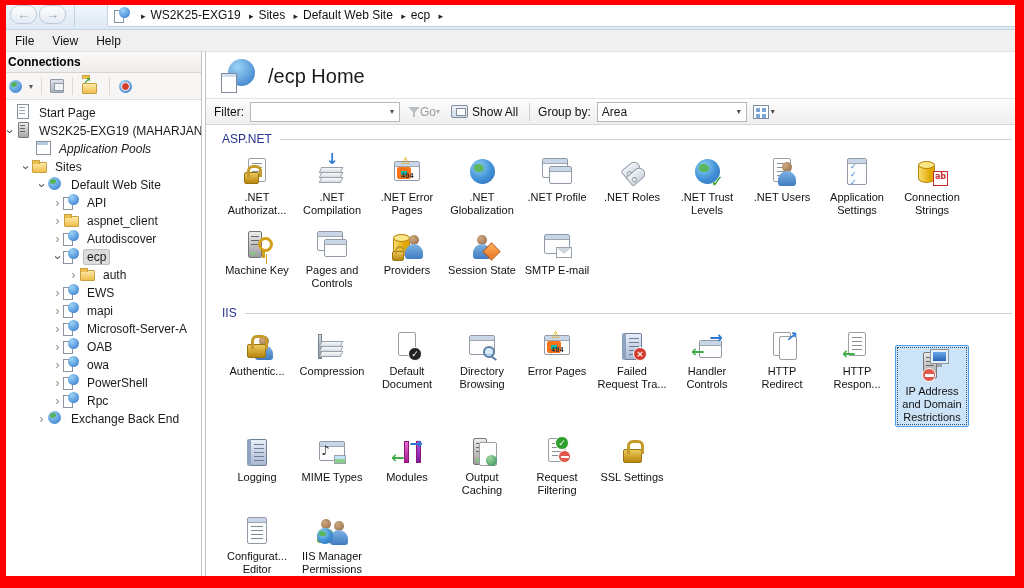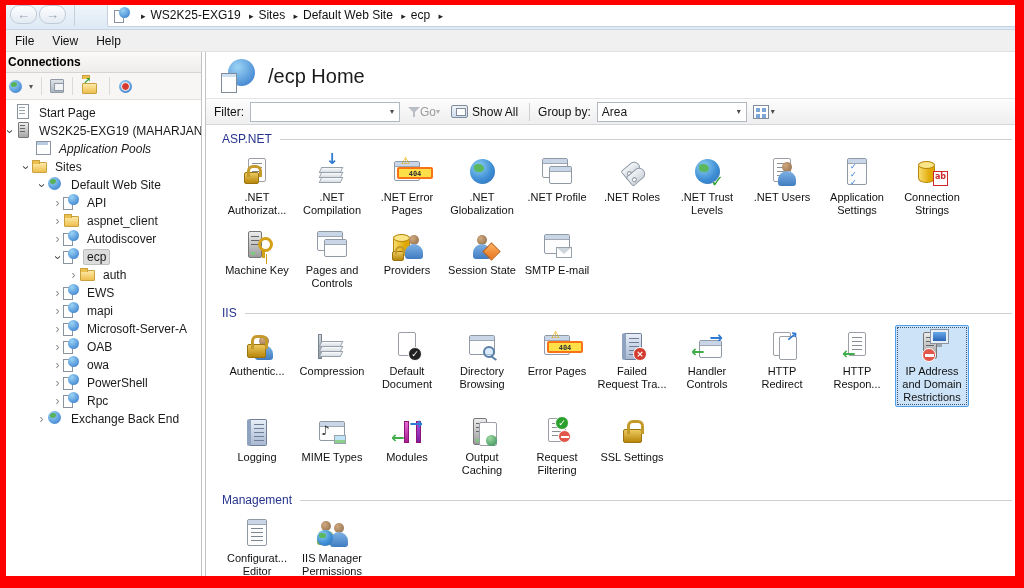--- a/index.html
+++ b/index.html
@@ -93,21 +93,21 @@
   .viewsbtn .dd{font-size:8px;color:#4a4a4a;}
 
   
   .content{flex:1;padding:2px 10px 0 12px;overflow:hidden;}
   .grp{margin-bottom:2px;}
   .grp-hd{display:flex;align-items:center;gap:8px;padding:5px 2px 3px 4px;}
   .grp-label{color:var(--grp,#26338f);}
   .rule{flex:1;height:1px;background:#cfcfcf;}
   .tiles{display:flex;flex-wrap:wrap;width:756px;padding:2px 0 2px 2px;}
   .tile{width:74px;margin:0 1px 4px 0;padding:3px 1px 2px 1px;text-align:center;border:1px solid transparent;border-radius:2px;}
-  .tile.sel{background:var(--selbg,#cde4f8);border-color:var(--selbd,#4f9ee8);outline:1px dotted #35567a;outline-offset:-3px;}
+  .tile.sel{background:var(--selbg,#cde4f8);border-color:var(--selbd,#4f9ee8);outline:1px dotted #35567a;outline-offset:-3px;margin-top:20px;}
   .tname{display:block;font-size:11px;line-height:13px;margin-top:2px;color:#111;}
 
   
   .ico{position:relative;display:block;width:34px;height:34px;margin:0 auto;}
   .ico i{position:absolute;display:block;font-style:normal;}
   .pg{left:8px;top:3px;width:18px;height:24px;background:#fff;border:1px solid #9aa0a6;border-radius:2px;}
   .pg.lines::before{content:"";position:absolute;left:3px;top:4px;width:10px;height:1px;background:#8a8f94;box-shadow:0 4px 0 #8a8f94,0 8px 0 #8a8f94,0 12px 0 #8a8f94;}
   .pg.off{left:14px;top:7px;}
   .win{left:4px;top:6px;width:26px;height:20px;background:#fdfdfd;border:1px solid #8f9aa6;border-radius:2px;}
   .win::before{content:"";position:absolute;left:0;top:0;right:0;height:4px;background:#c8d6e8;border-bottom:1px solid #9fa8b2;}
@@ -154,21 +154,21 @@
   .mag::after{content:"";position:absolute;right:-4px;bottom:-3px;width:7px;height:2px;background:#5a7ea6;transform:rotate(35deg);}
   .env{right:2px;bottom:4px;width:16px;height:11px;background:#fff;border:1px solid #98a2ac;}
   .env::before{content:"";position:absolute;left:0px;top:0;border-left:7px solid transparent;border-right:7px solid transparent;border-top:6px solid #cfd6de;}
   .dia{right:1px;bottom:4px;width:13px;height:13px;background:linear-gradient(135deg,#ffb25e,#e8731d);border:1px solid #c55f12;transform:rotate(45deg);}
   .key{left:16px;top:9px;width:14px;height:20px;}
   .key::before{content:"";position:absolute;top:0;left:2px;width:9px;height:9px;border:3px solid #d4a017;border-radius:50%;}
   .key::after{content:"";position:absolute;left:6px;top:12px;width:3px;height:9px;background:#d4a017;box-shadow:3px 4px 0 -1px #d4a017,3px 7px 0 -1px #d4a017;}
   .pic{right:3px;bottom:5px;width:12px;height:9px;background:linear-gradient(#bfe3f7 50%,#8ccf8a 50%);border:1px solid #98a2ac;}
   .glbdot{right:2px;bottom:3px;width:11px;height:11px;border-radius:50%;background:radial-gradient(circle at 35% 30%,#9fd89f,#2e8b57);}
   .chkl{left:10px;top:8px;font:bold 8px/8px "DejaVu Sans",sans-serif;color:#2f7ad4;letter-spacing:1px;}
-  .b404{left:7px;top:12px;width:36px;height:12px;background:#fde047;border:2px solid #f97316;color:#333;
+  .b404{left:7px;top:12px;width:14px;height:12px;background:#14b8a6;border:4px solid #f97316;color:#333;
         font:bold 7px/11px "DejaVu Sans Mono",monospace;text-align:center;border-radius:2px;}
   .warnsm{left:11px;top:1px;color:#e6a700;font:bold 10px/10px "DejaVu Sans",sans-serif;}
   .bab{right:1px;bottom:3px;width:15px;height:15px;background:#fff;border:1px solid #cc2a2a;color:#cc2a2a;
        font:bold 8px/10px "DejaVu Sans",sans-serif;text-align:center;}
   .bcirc{width:14px;height:14px;border-radius:50%;color:#fff;font:bold 9px/13px "DejaVu Sans",sans-serif;text-align:center;right:2px;bottom:2px;border:1px solid #fff;}
   .bcirc.dark{background:#222;}
   .bcirc.red{background:#d23b2e;}
   .bcirc.green{background:#2ca02c;right:auto;left:15px;top:1px;bottom:auto;}
   .bdash{right:3px;bottom:6px;width:13px;height:13px;border-radius:50%;background:#e2574c;border:1px solid #fff;}
   .bdash::before{content:"";position:absolute;left:2px;top:5px;width:8px;height:2px;background:#fff;}
@@ -653,24 +653,20 @@
   <div class="tile">
     <span class="ico">
                   <i class="lock big c"></i>
                 </span>
     <span class="tname">SSL Settings</span>
   </div>
 </div>
   </div>
 
   <div class="grp">
-    <div class="grp-hd">
-      <span class="grp-label">Management</span>
-      <span class="rule"></span>
-    </div>
     <div class="tiles">
   <div class="tile">
     <span class="ico">
                   <i class="win tall"></i>
                   <i class="lines3"></i>
                 </span>
     <span class="tname">Configurat... Editor</span>
   </div>
 
   <div class="tile">

